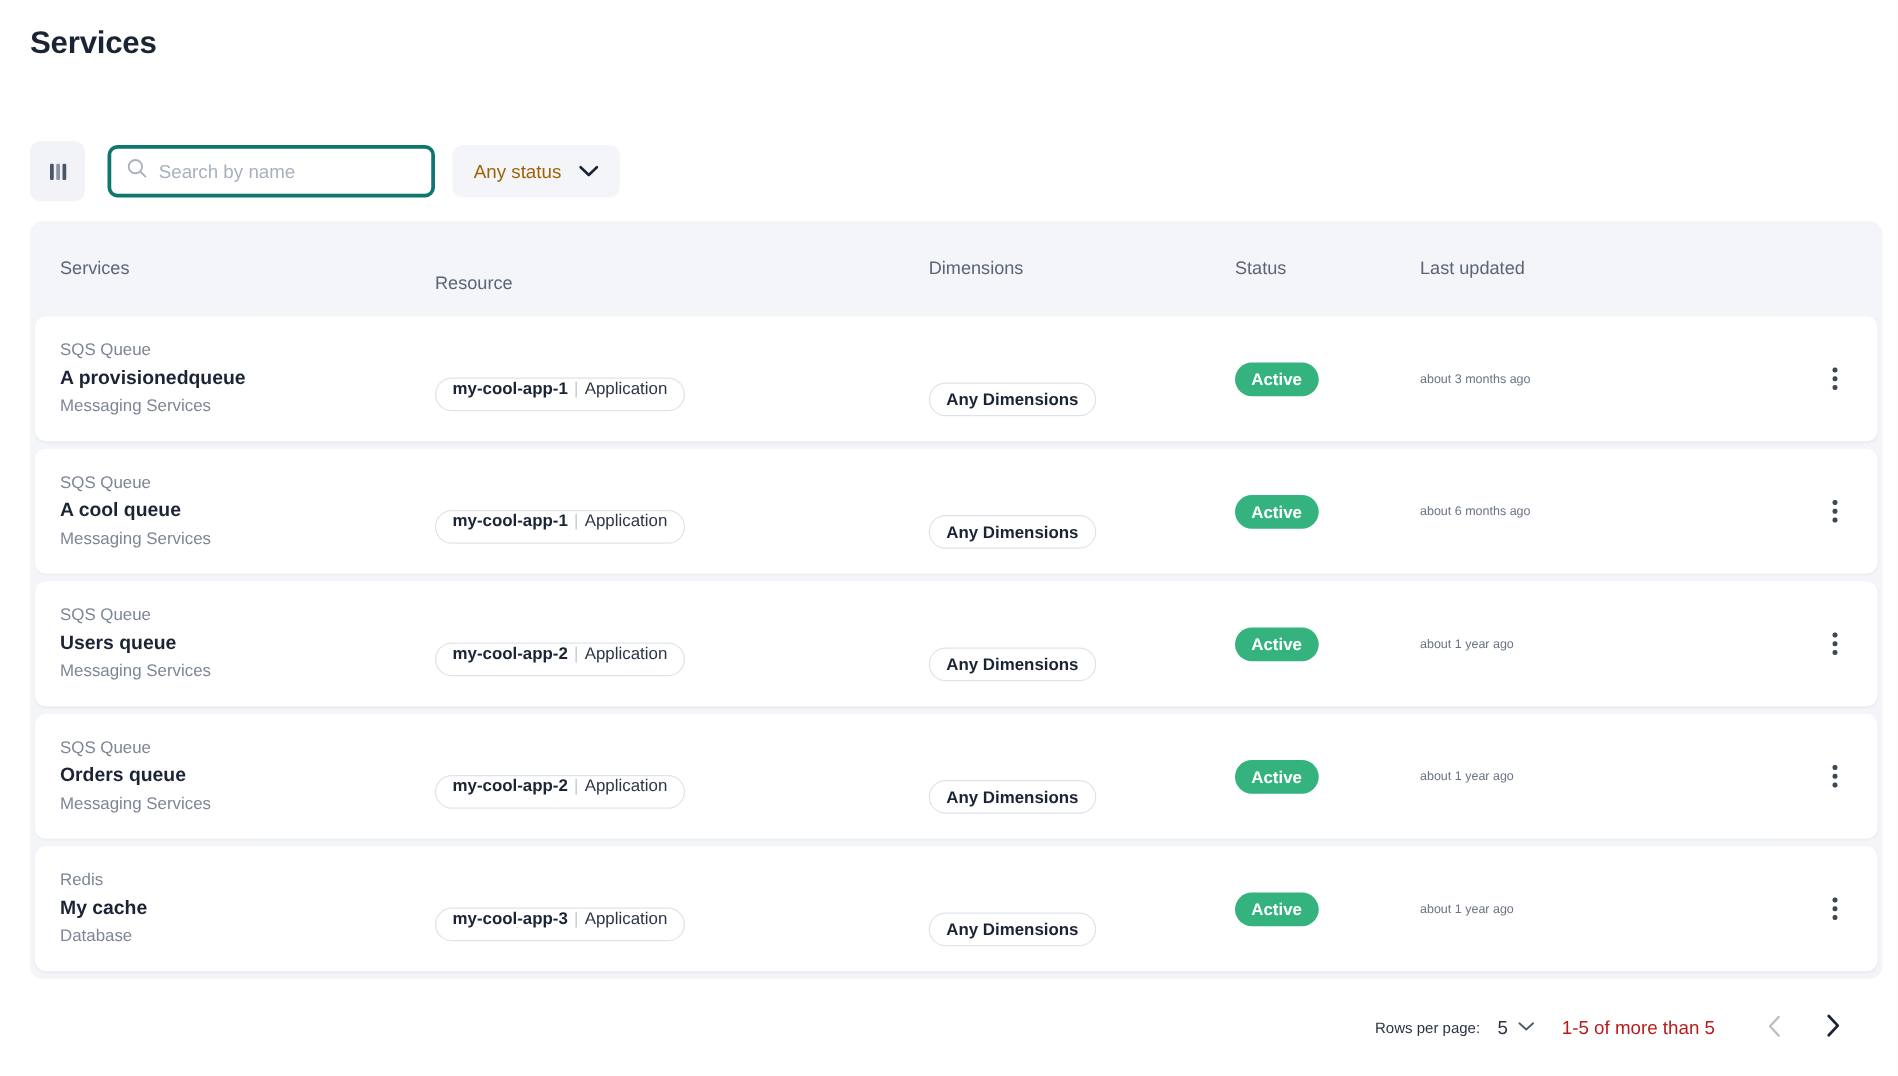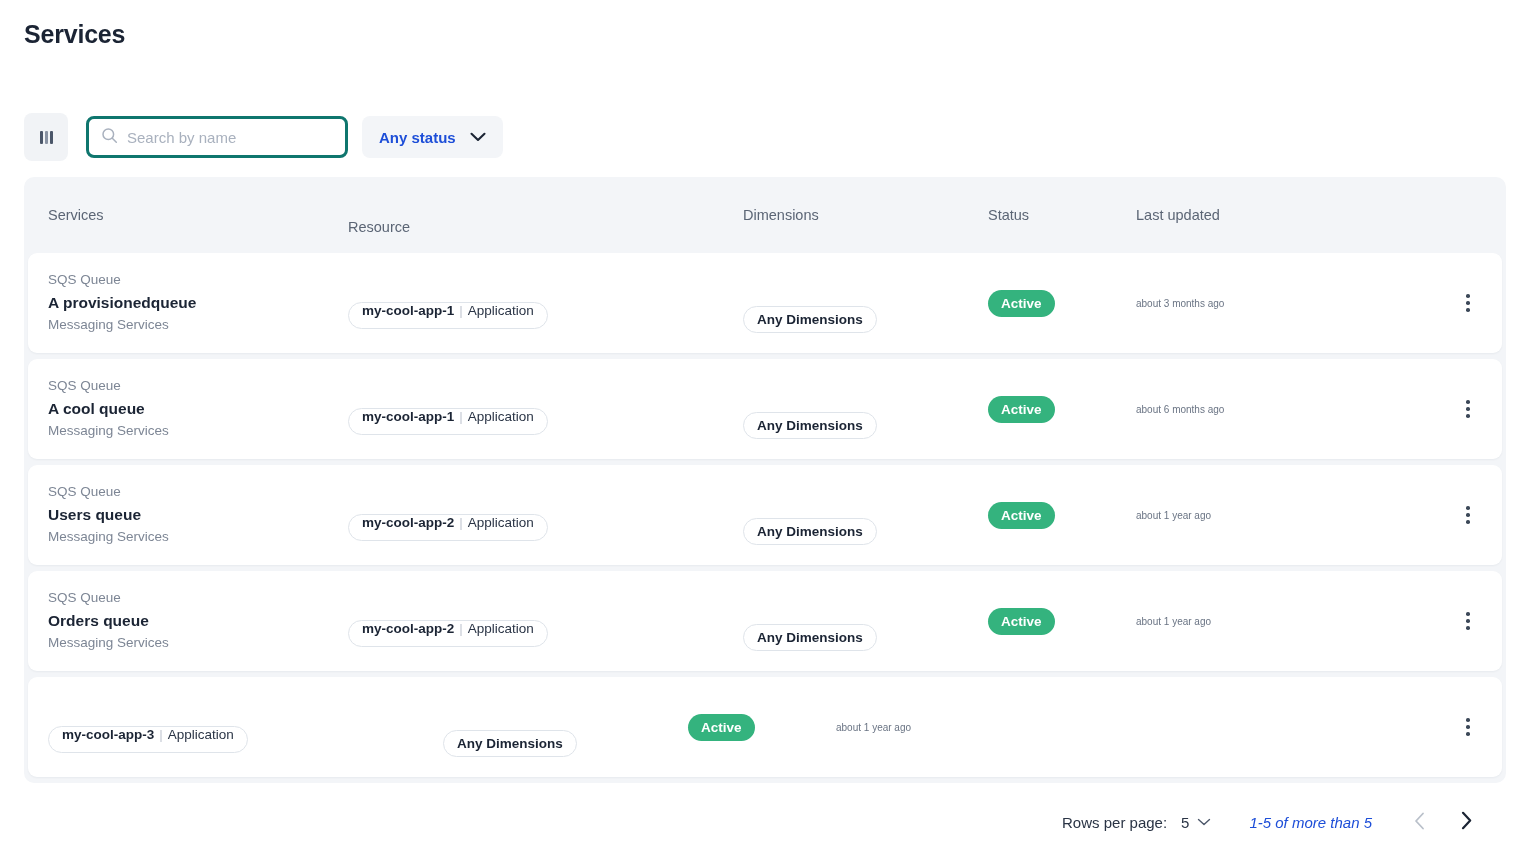--- a/index.html
+++ b/index.html
@@ -98,22 +98,22 @@
     border-radius: 8px;
     display: flex;
     align-items: center;
     gap: 14px;
     padding: 0 17px;
     cursor: pointer;
     font-family: "Liberation Sans", sans-serif;
   }
   .status-filter-label {
     font-size: 15px;
-    font-weight: bold;
-    color: #1d4ed8;
+    font-weight: normal;
+    color: #a16207;
   }
 
   
   .table-shell {
     position: absolute;
     left: 24px;
     top: 177px;
     width: 1482px;
     background: #f3f5f8;
     border-radius: 10px;
@@ -244,39 +244,38 @@
   .footer {
     position: absolute;
     right: 34px;
     top: 802px;
     display: flex;
     align-items: center;
     gap: 0;
     height: 40px;
   }
   .rows-per-page-label {
-    font-size: 15px;
+    font-size: 12px;
     color: #2a3445;
   }
   .rows-per-page-select {
     display: flex;
     align-items: center;
     gap: 8px;
     margin-left: 14px;
     cursor: pointer;
   }
   .rows-per-page-value {
     font-size: 15px;
     color: #2a3445;
   }
   .range-text {
-    margin-left: 38px;
+    margin-left: 21px;
     font-size: 15px;
-    color: #1d4ed8;
-    font-style: italic;
+    color: #b91c1c;
   }
   .pager-btn {
     background: transparent;
     border: none;
     width: 36px;
     height: 36px;
     display: flex;
     align-items: center;
     justify-content: center;
     cursor: pointer;
@@ -445,20 +444,25 @@
         <div class="col-actions">
           <button class="kebab">
               <span></span>
               <span></span>
               <span></span>
             </button>
         </div>
       </div>
 
       <div class="row">
+        <div class="col-services">
+          <div class="svc-type">Redis</div>
+          <div class="svc-name">My cache</div>
+          <div class="svc-group">Database</div>
+        </div>
         <div class="col-resource">
           <span class="chip">
             <span class="chip-strong">my-cool-app-3</span>
             <span class="chip-sep">|</span>
             <span class="chip-plain">Application</span>
           </span>
         </div>
         <div class="col-dimensions">
           <span class="chip-dim">Any Dimensions</span>
         </div>

